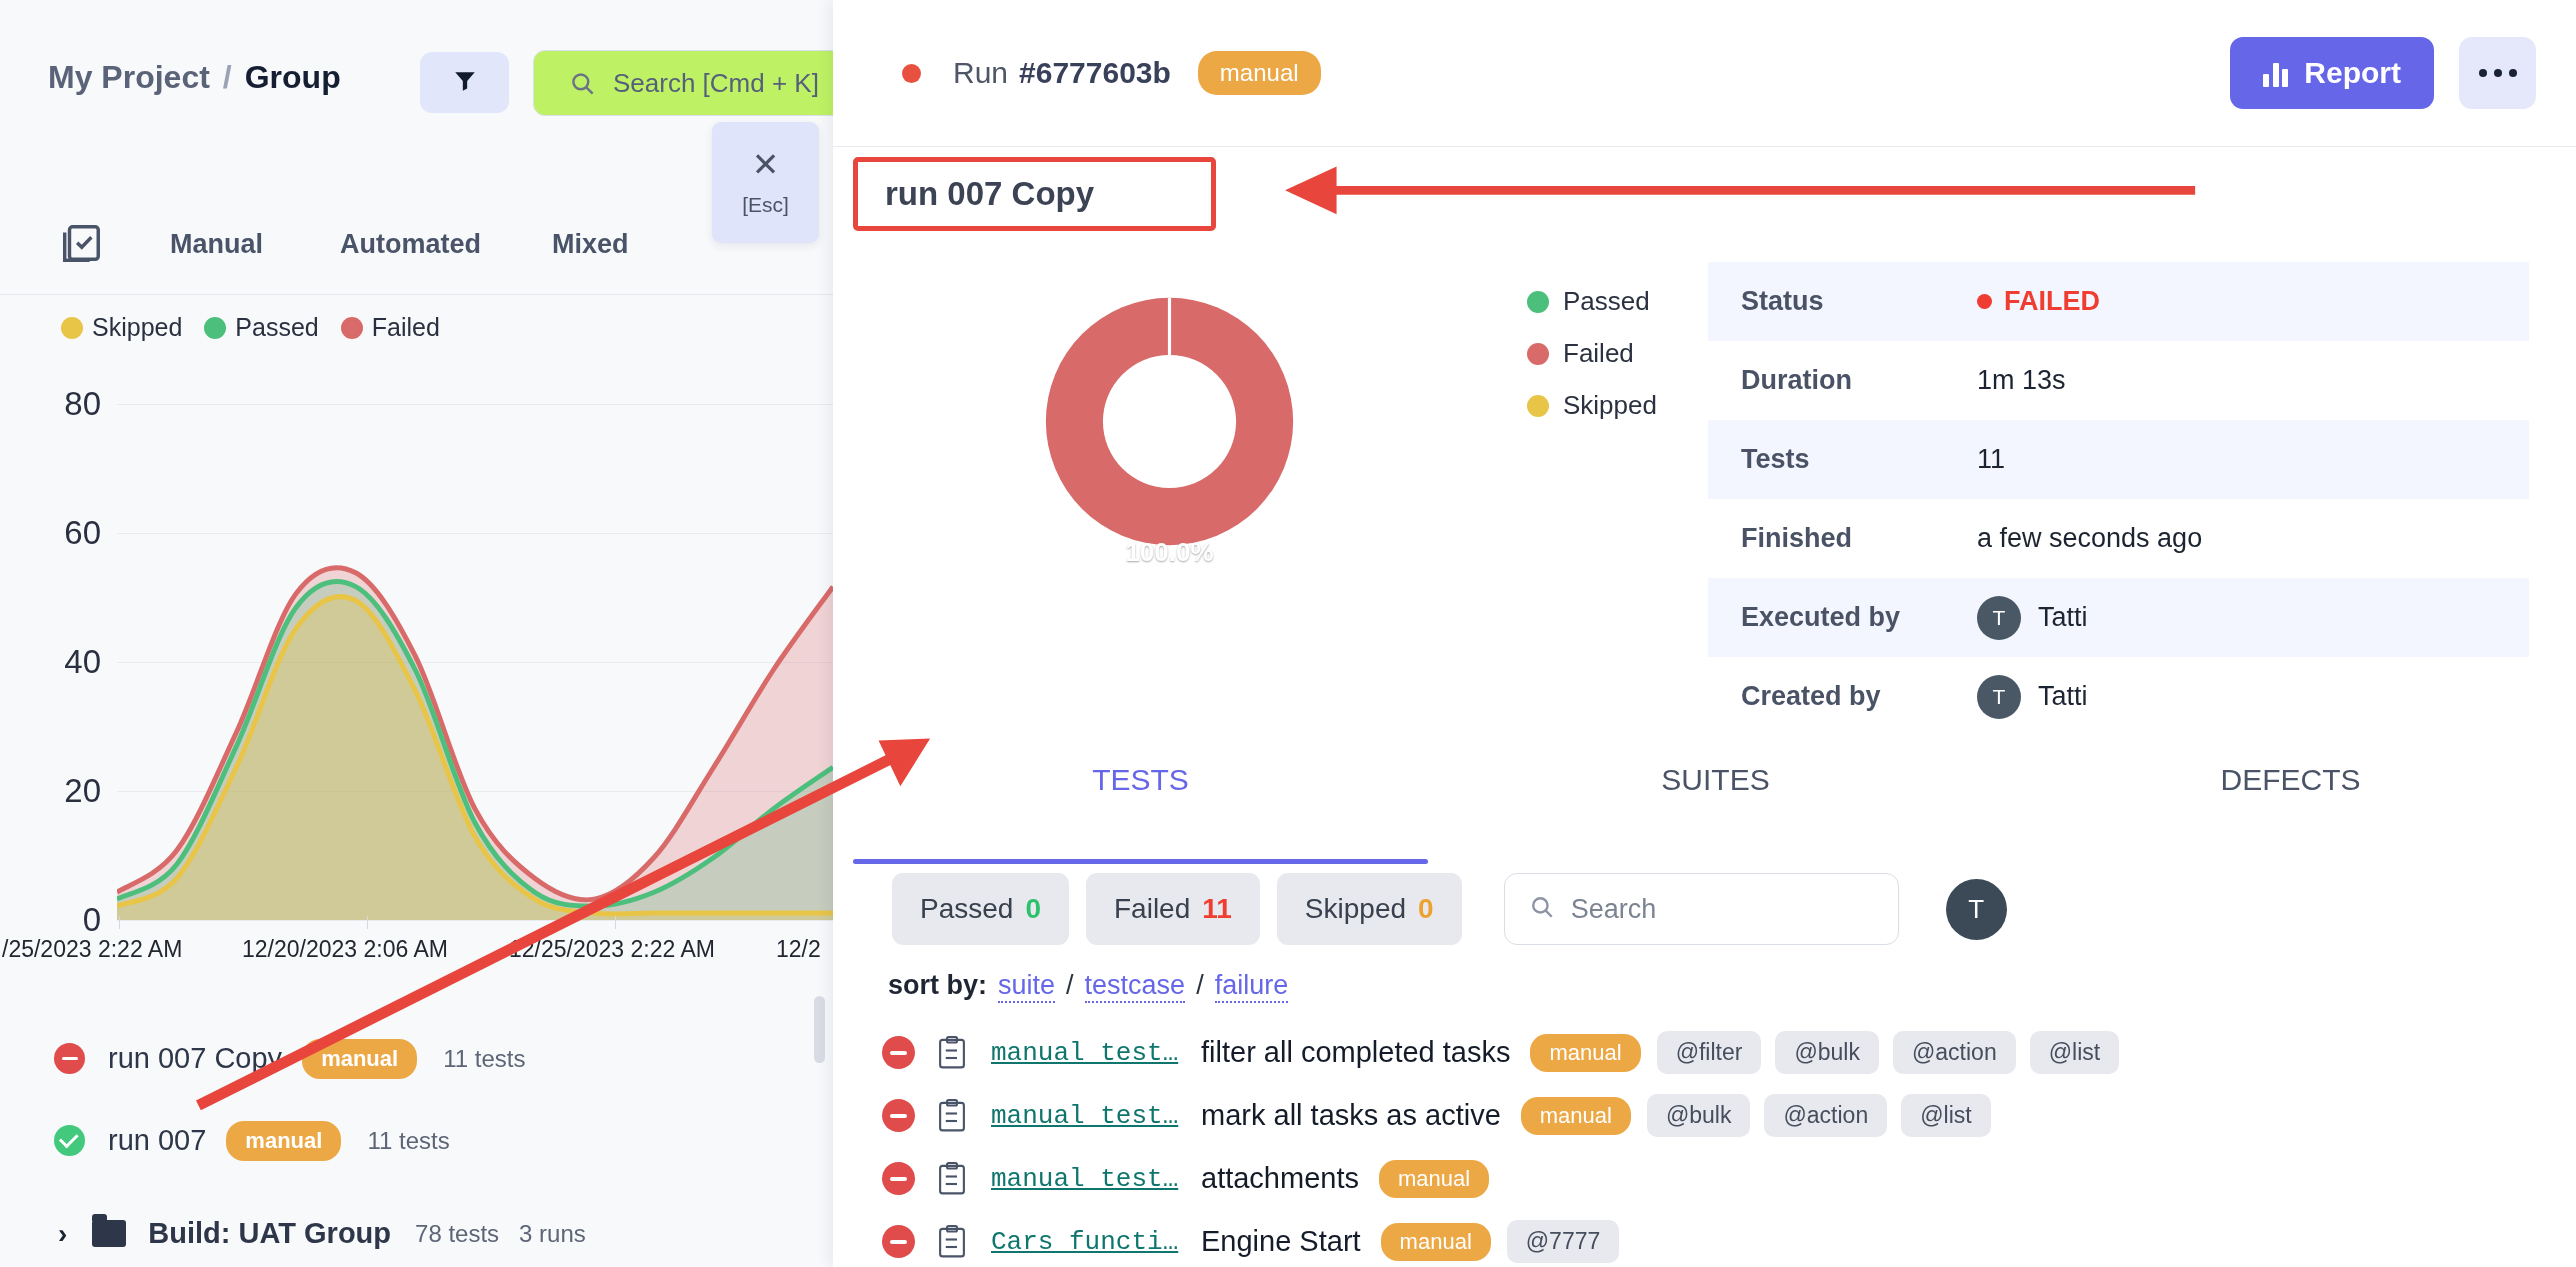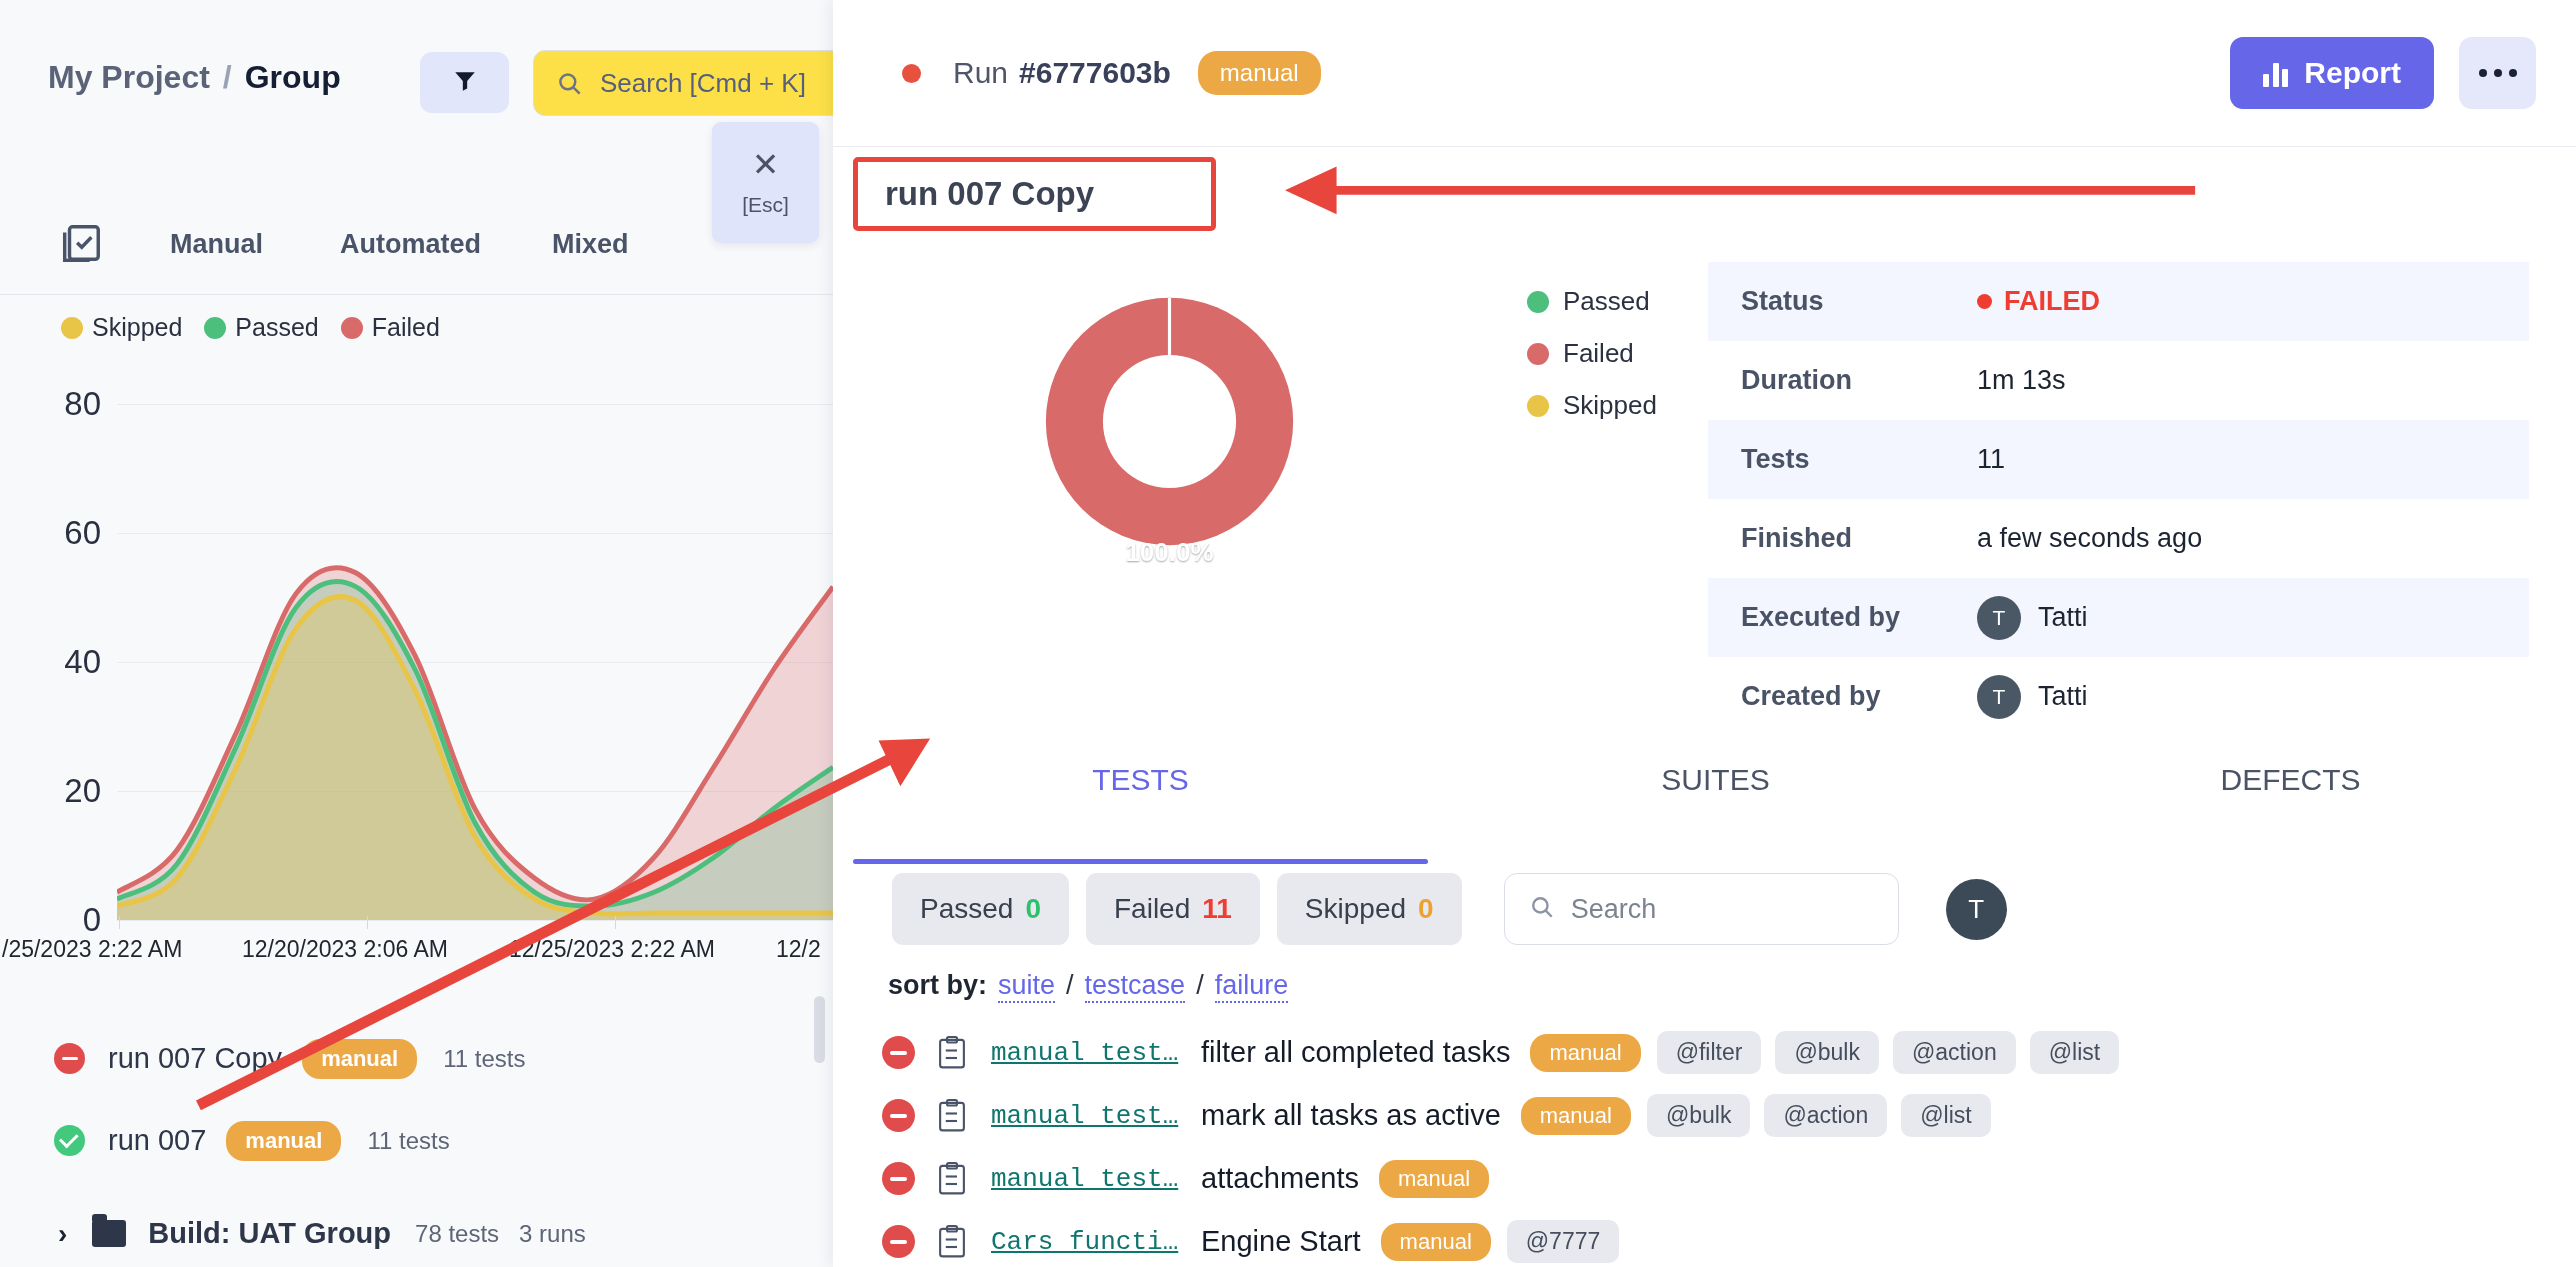--- a/index.html
+++ b/index.html
@@ -33,23 +33,23 @@
     width: 89px; height: 61px;
     background: #e2e6fb; border-radius: 12px;
     display: flex; align-items: center; justify-content: center;
     cursor: pointer;
   }
   .filter-btn svg { width: 26px; height: 26px; fill: #121b2e; }
 
   .searchbar {
     position: absolute; left: 533px; top: 50px;
     width: 365px; height: 66px;
-    background: #fde047; border: 1.6px solid #dcdfe6;
+    background: #bef264; border: 1.6px solid #dcdfe6;
     border-radius: 12px;
-    display: flex; align-items: center; padding: 0 22px; gap: 17px;
+    display: flex; align-items: center; padding: 0 35px; gap: 17px;
   }
   .searchbar .mag { width: 27px; height: 27px; flex: 0 0 auto; }
   .searchbar .mag svg { width: 27px; height: 27px; stroke: #6b7487; fill: none; stroke-width: 2.2; }
   .searchbar .ph { font-size: 26px; color: #56607a; white-space: nowrap; }
 
   .esc-box {
     position: absolute; left: 712px; top: 122px;
     width: 107px; height: 121px;
     background: #dfe4fb; border-radius: 9px;
     display: flex; flex-direction: column; align-items: center;

